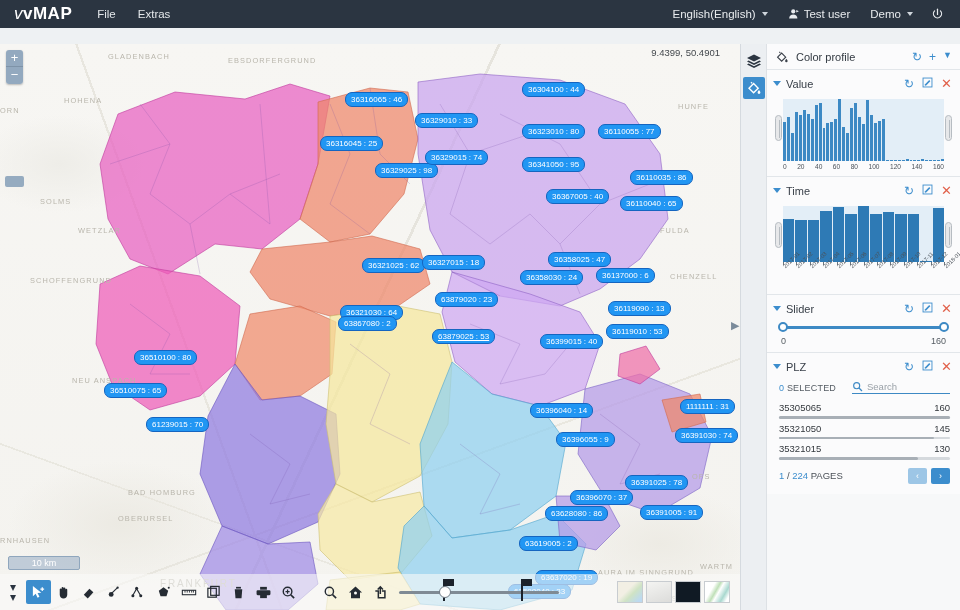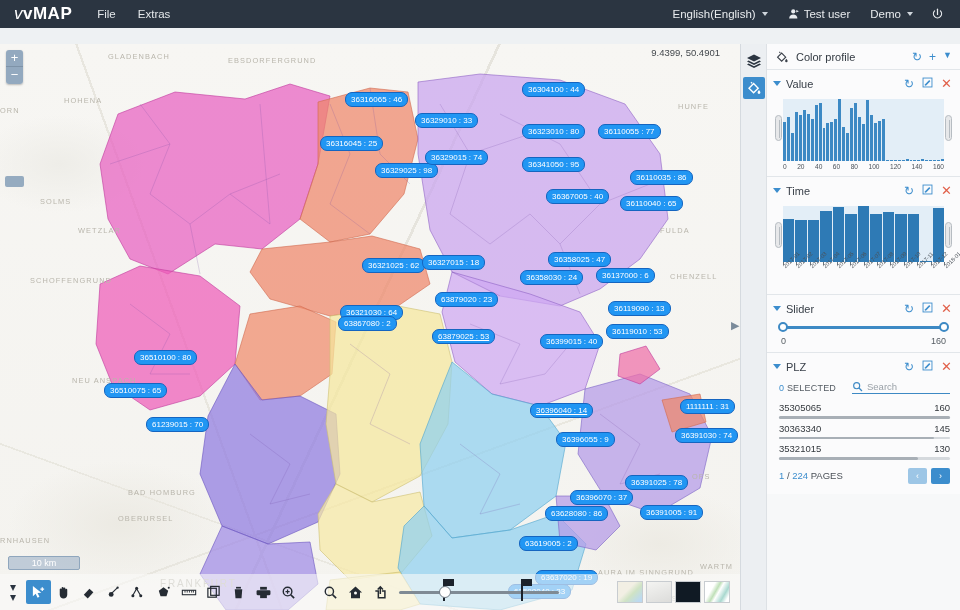--- a/index.html
+++ b/index.html
@@ -415,21 +415,21 @@
         <div class="mlabel" style="left: 338px; top: 272px;">63867080 : 2</div>
         <div class="mlabel" style="left: 435px; top: 248px;">63879020 : 23</div>
         <div class="mlabel" style="left: 432px; top: 285px; text-decoration: underline;">63879025 : 53</div>
         <div class="mlabel" style="left: 596px; top: 224px;">36137000 : 6</div>
         <div class="mlabel" style="left: 608px; top: 257px; text-align: right;">36119090 : 13</div>
         <div class="mlabel" style="left: 606px; top: 280px;">36119010 : 53</div>
         <div class="mlabel" style="left: 540px; top: 290px;">36399015 : 40</div>
         <div class="mlabel" style="left: 134px; top: 306px;">36510100 : 80</div>
         <div class="mlabel" style="left: 104px; top: 339px;">36510075 : 65</div>
         <div class="mlabel" style="left: 146px; top: 373px;">61239015 : 70</div>
-        <div class="mlabel" style="left: 530px; top: 359px; text-decoration: underline;">36396040 : 14</div>
+        <div class="mlabel" style="left: 530px; top: 359px;">36396040 : 14</div>
         <div class="mlabel" style="left: 556px; top: 388px;">36396055 : 9</div>
         <div class="mlabel" style="left: 680px; top: 355px;">1111111 : 31</div>
         <div class="mlabel" style="left: 675px; top: 384px;">36391030 : 74</div>
         <div class="mlabel" style="left: 625px; top: 431px;">36391025 : 78</div>
         <div class="mlabel" style="left: 570px; top: 446px;">36396070 : 37</div>
         <div class="mlabel" style="left: 640px; top: 461px;">36391005 : 91</div>
         <div class="mlabel" style="left: 545px; top: 462px;">63628080 : 86</div>
         <div class="mlabel" style="left: 519px; top: 492px;">63619005 : 2</div>
         <div class="mlabel" style="left: 535px; top: 526px;">63637020 : 19</div>
         <div class="mlabel" style="left: 508px; top: 540px;">63598040 : 33</div>
@@ -780,21 +780,21 @@
                 <div class="plz-row-top">
                   <span>35305065</span>
                   <span>160</span>
                 </div>
                 <div class="plz-bar-bg">
                   <div class="plz-bar-fg" style="width: 100%;"></div>
                 </div>
               </div>
               <div class="plz-row">
                 <div class="plz-row-top">
-                  <span>30363340</span>
+                  <span>35321050</span>
                   <span>145</span>
                 </div>
                 <div class="plz-bar-bg">
                   <div class="plz-bar-fg" style="width: 90.625%;"></div>
                 </div>
               </div>
               <div class="plz-row">
                 <div class="plz-row-top">
                   <span>35321015</span>
                   <span>130</span>

